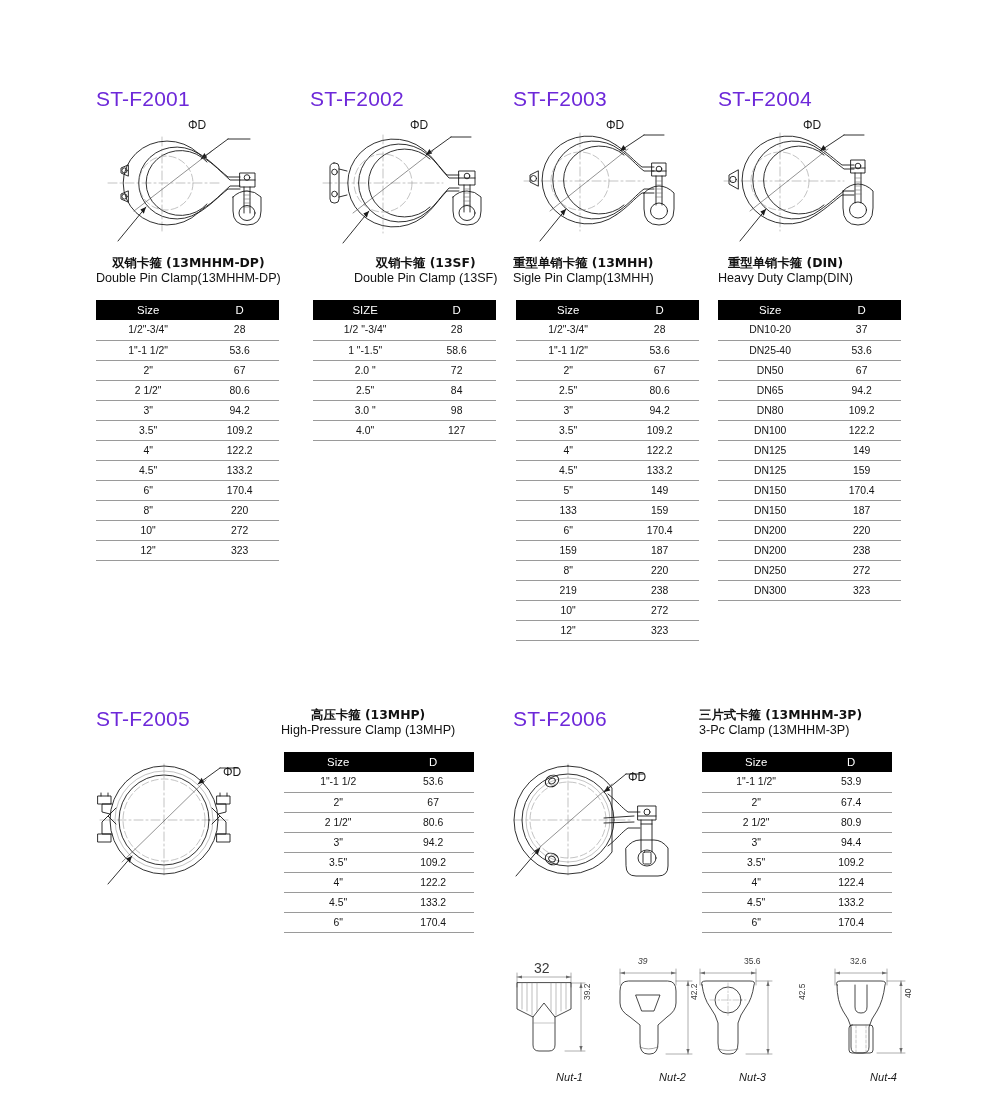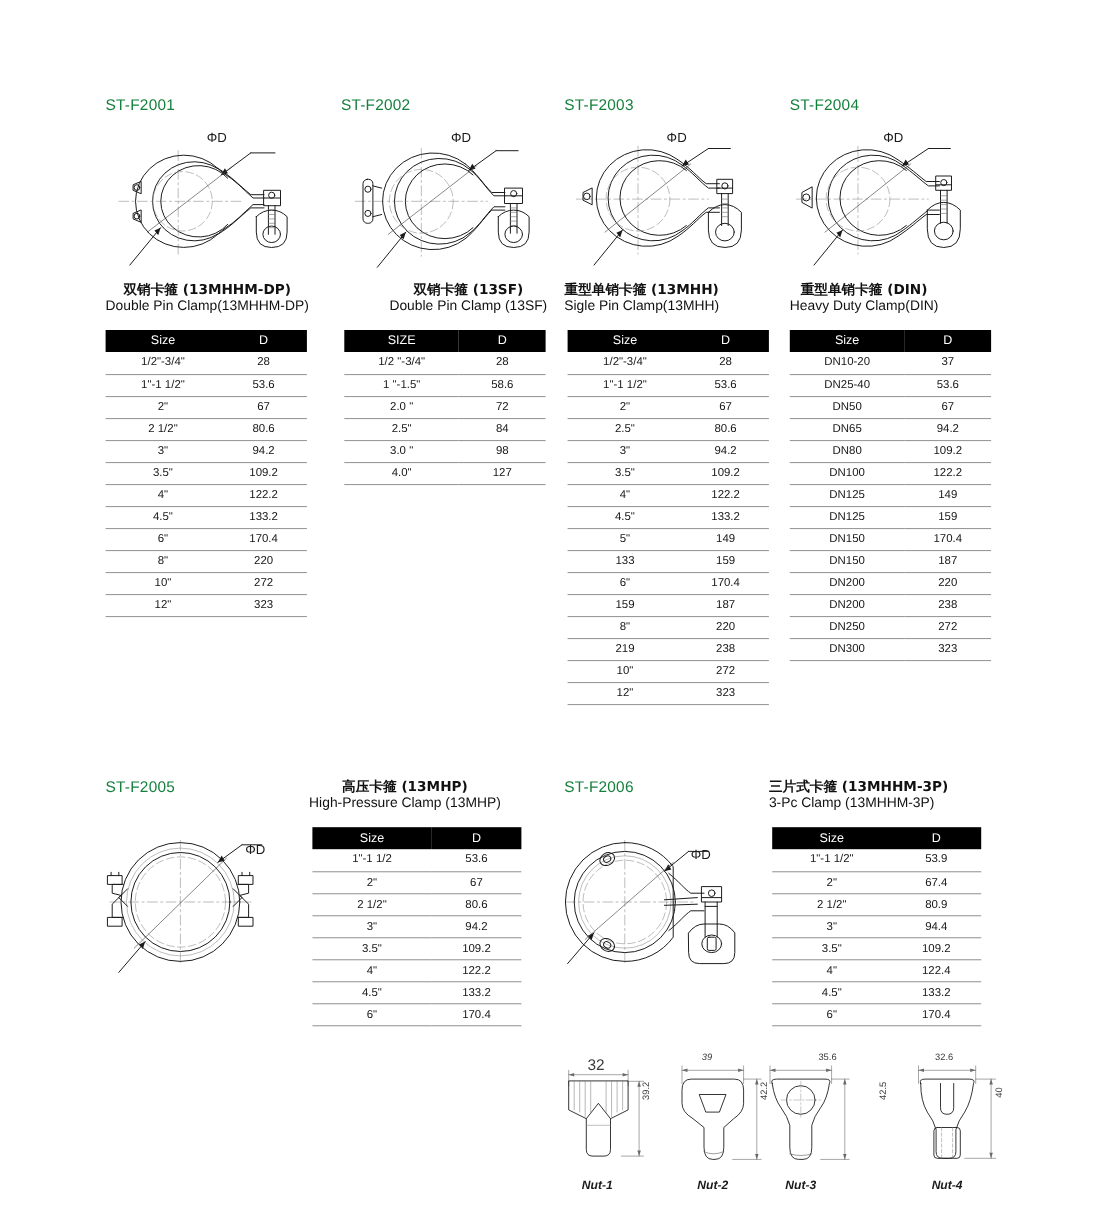--- a/index.html
+++ b/index.html
@@ -13,23 +13,23 @@
     font-family: "Liberation Sans", "DejaVu Sans", sans-serif;
     color: #1a1a1a;
     overflow: hidden;
   }
 
   
   .abs { position: absolute; }
 
   
   .pcode {
-    font-size: 14px;
+    font-size: 21px;
     letter-spacing: 0.2px;
-    color: #15803d;
+    color: #6d28d9;
     white-space: nowrap;
   }
 
   
   .caption {
     font-size: 12.4px;
     line-height: 15.5px;
     white-space: nowrap;
     color: #111;
   }
@@ -70,24 +70,23 @@
   table.spec tbody tr:first-child td { border-top: 0; }
 
   
   .drawing { position: absolute; }
   .drawing svg { display: block; }
 
   
   .nutlabel {
     font-size: 11px;
     font-style: italic;
-    text-align: center;
+    text-align: right;
     color: #1a1a1a;
     white-space: nowrap;
-    font-weight: bold;
   }
   .nutwrap { position: absolute; }
 </style>
 </head>
 <body>
 
 <div class="abs pcode" style="left:96px; top:87px;">ST-F2001</div>
 
 <div class="drawing" style="left:100px; top:115px; width:195px; height:135px;">
   <svg width="195" height="135" viewBox="0 0 195 135" fill="none" stroke="#1a1a1a" stroke-width="0.9" stroke-linecap="round" stroke-linejoin="round">

